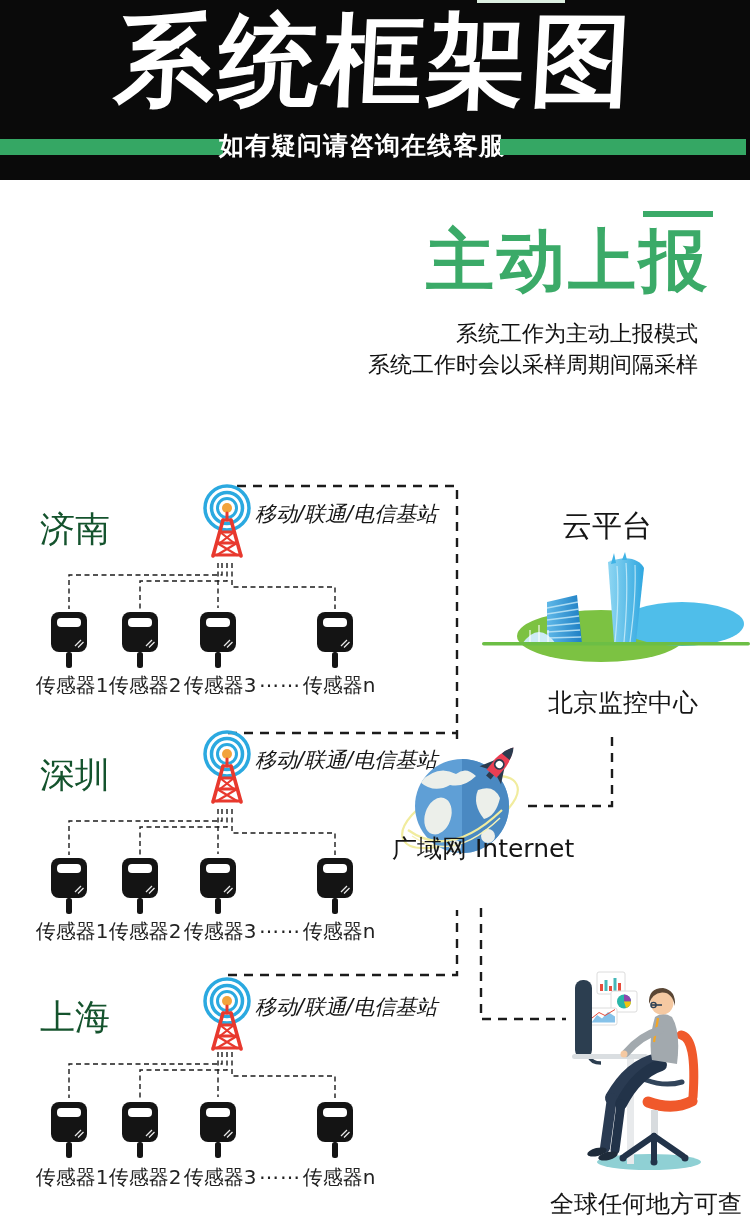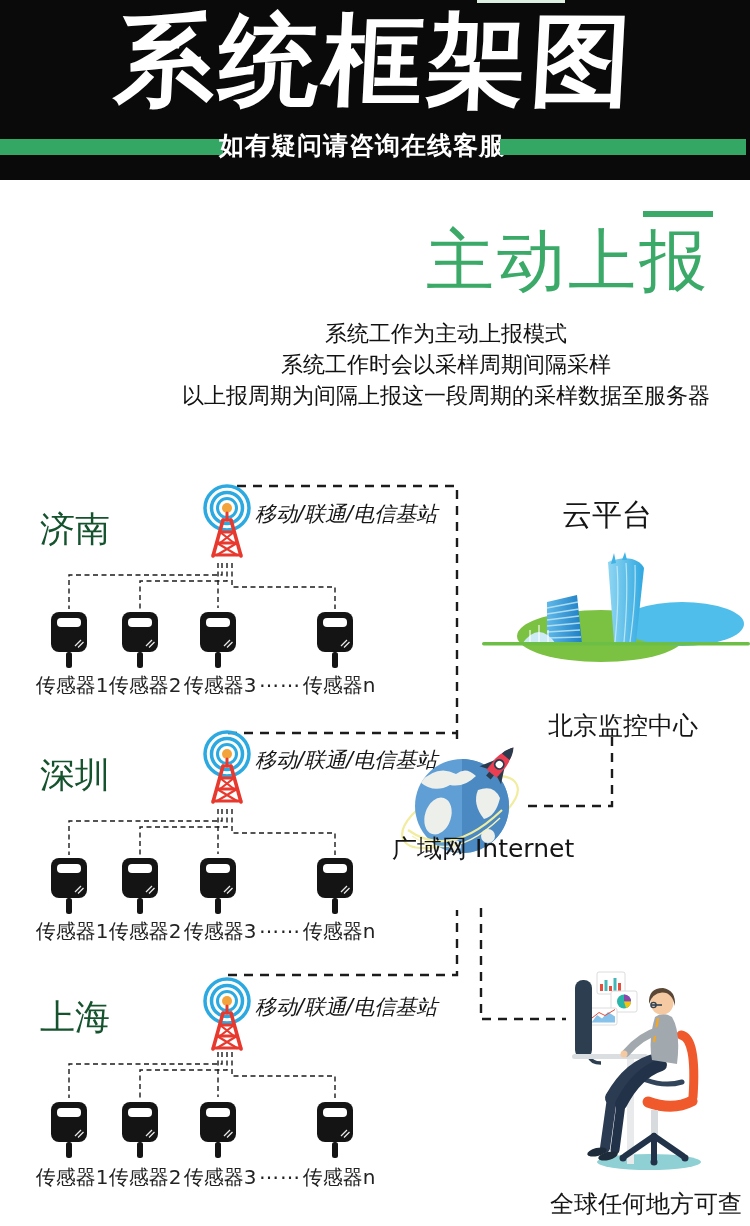--- a/index.html
+++ b/index.html
@@ -21,37 +21,37 @@
     font-size:25px;font-weight:700;letter-spacing:1px;white-space:nowrap;
   }
   .bar-green{top:139px;height:16px;background:#35A764;}
   .bar-left{left:0;width:223px;}
   .bar-right{left:500px;width:246px;}
   .top-sliver{left:477px;top:0;width:88px;height:3px;background:#dcefe0;}
 
   
   .heading-line{left:643px;top:211px;width:70px;height:6px;background:#3BAA68;}
   .intro-heading{
-    right:40px;top:216px;color:#3BAA68;font-size:68px;font-weight:400;
+    right:40px;top:216px;color:#3BAA68;font-size:68px;font-weight:700;
     letter-spacing:3px;white-space:nowrap;
   }
-  .intro-desc{right:40px;top:318px;text-align:center;font-size:22px;line-height:31px;color:#111;}
+  .intro-desc{right:52px;top:318px;text-align:right;font-size:22px;line-height:31px;color:#111;}
 
   
   .cluster{left:30px;width:440px;height:235px;}
   .city-label{left:10px;top:36px;font-size:35px;font-weight:500;color:#14532d;white-space:nowrap;}
   .tower-svg{left:159px;top:12px;width:76px;height:80px;}
   .station-label{left:225px;top:30px;font-size:21px;font-weight:500;color:#151515;white-space:nowrap;font-style:italic;}
   .sensor-svg{top:140px;width:40px;height:62px;}
   .sensor-label{top:202px;width:90px;text-align:center;font-size:20px;color:#222;white-space:nowrap;}
   .sensor-dots{top:198px;width:70px;text-align:center;font-size:20px;color:#222;letter-spacing:1px;}
 
   
-  .cloud-title{left:562px;top:495px;font-size:30px;font-weight:500;color:#151515;white-space:nowrap;}
-  .cloud-caption{left:548px;top:686px;font-size:25px;font-weight:500;color:#151515;white-space:nowrap;margin-top:23px;}
+  .cloud-title{left:562px;top:506px;font-size:30px;font-weight:500;color:#151515;white-space:nowrap;}
+  .cloud-caption{left:548px;top:686px;font-size:25px;font-weight:500;color:#151515;white-space:nowrap;}
   .internet-label{left:392px;top:832px;font-size:25px;font-weight:500;color:#151515;white-space:nowrap;}
   .viewer-caption{left:550px;top:1188px;font-size:24px;font-weight:400;color:#151515;white-space:nowrap;}
 
   .overlay{left:0;top:0;width:750px;height:1226px;z-index:1;pointer-events:none;}
   .scene{z-index:2;}
   .dash-main{stroke:#1b1b1b;stroke-width:2.4;fill:none;stroke-dasharray:9 7;}
   .dash-branch{stroke:#1b1b1b;stroke-width:1.4;fill:none;stroke-dasharray:5 3.5;}
 </style>
 </head>
 <body>
@@ -110,21 +110,20 @@
   <div class="abs bar-green bar-left"></div>
   <div class="abs banner-sub">如有疑问请咨询在线客服</div>
   <div class="abs bar-green bar-right"></div>
 </div>
 
 <div class="abs heading-line scene"></div>
 <div class="abs intro-heading scene">主动上报</div>
 <div class="abs intro-desc scene">
   <div>系统工作为主动上报模式</div>
   <div>系统工作时会以采样周期间隔采样</div>
-  <div>以上报周期为间隔上报这一段周期的采样数据至服务器</div>
 </div>
 
 <div class="abs cluster scene" style="top:470px">
   <div class="abs city-label">济南</div>
   <svg class="abs tower-svg" viewBox="0 0 76 80">
       <use href="#tower-shape"></use>
     </svg>
   <div class="abs station-label">移动/联通/电信基站</div>
   <svg class="abs sensor-svg" style="left:19px" viewBox="0 0 40 62">
       <use href="#sensor-shape"></use>

